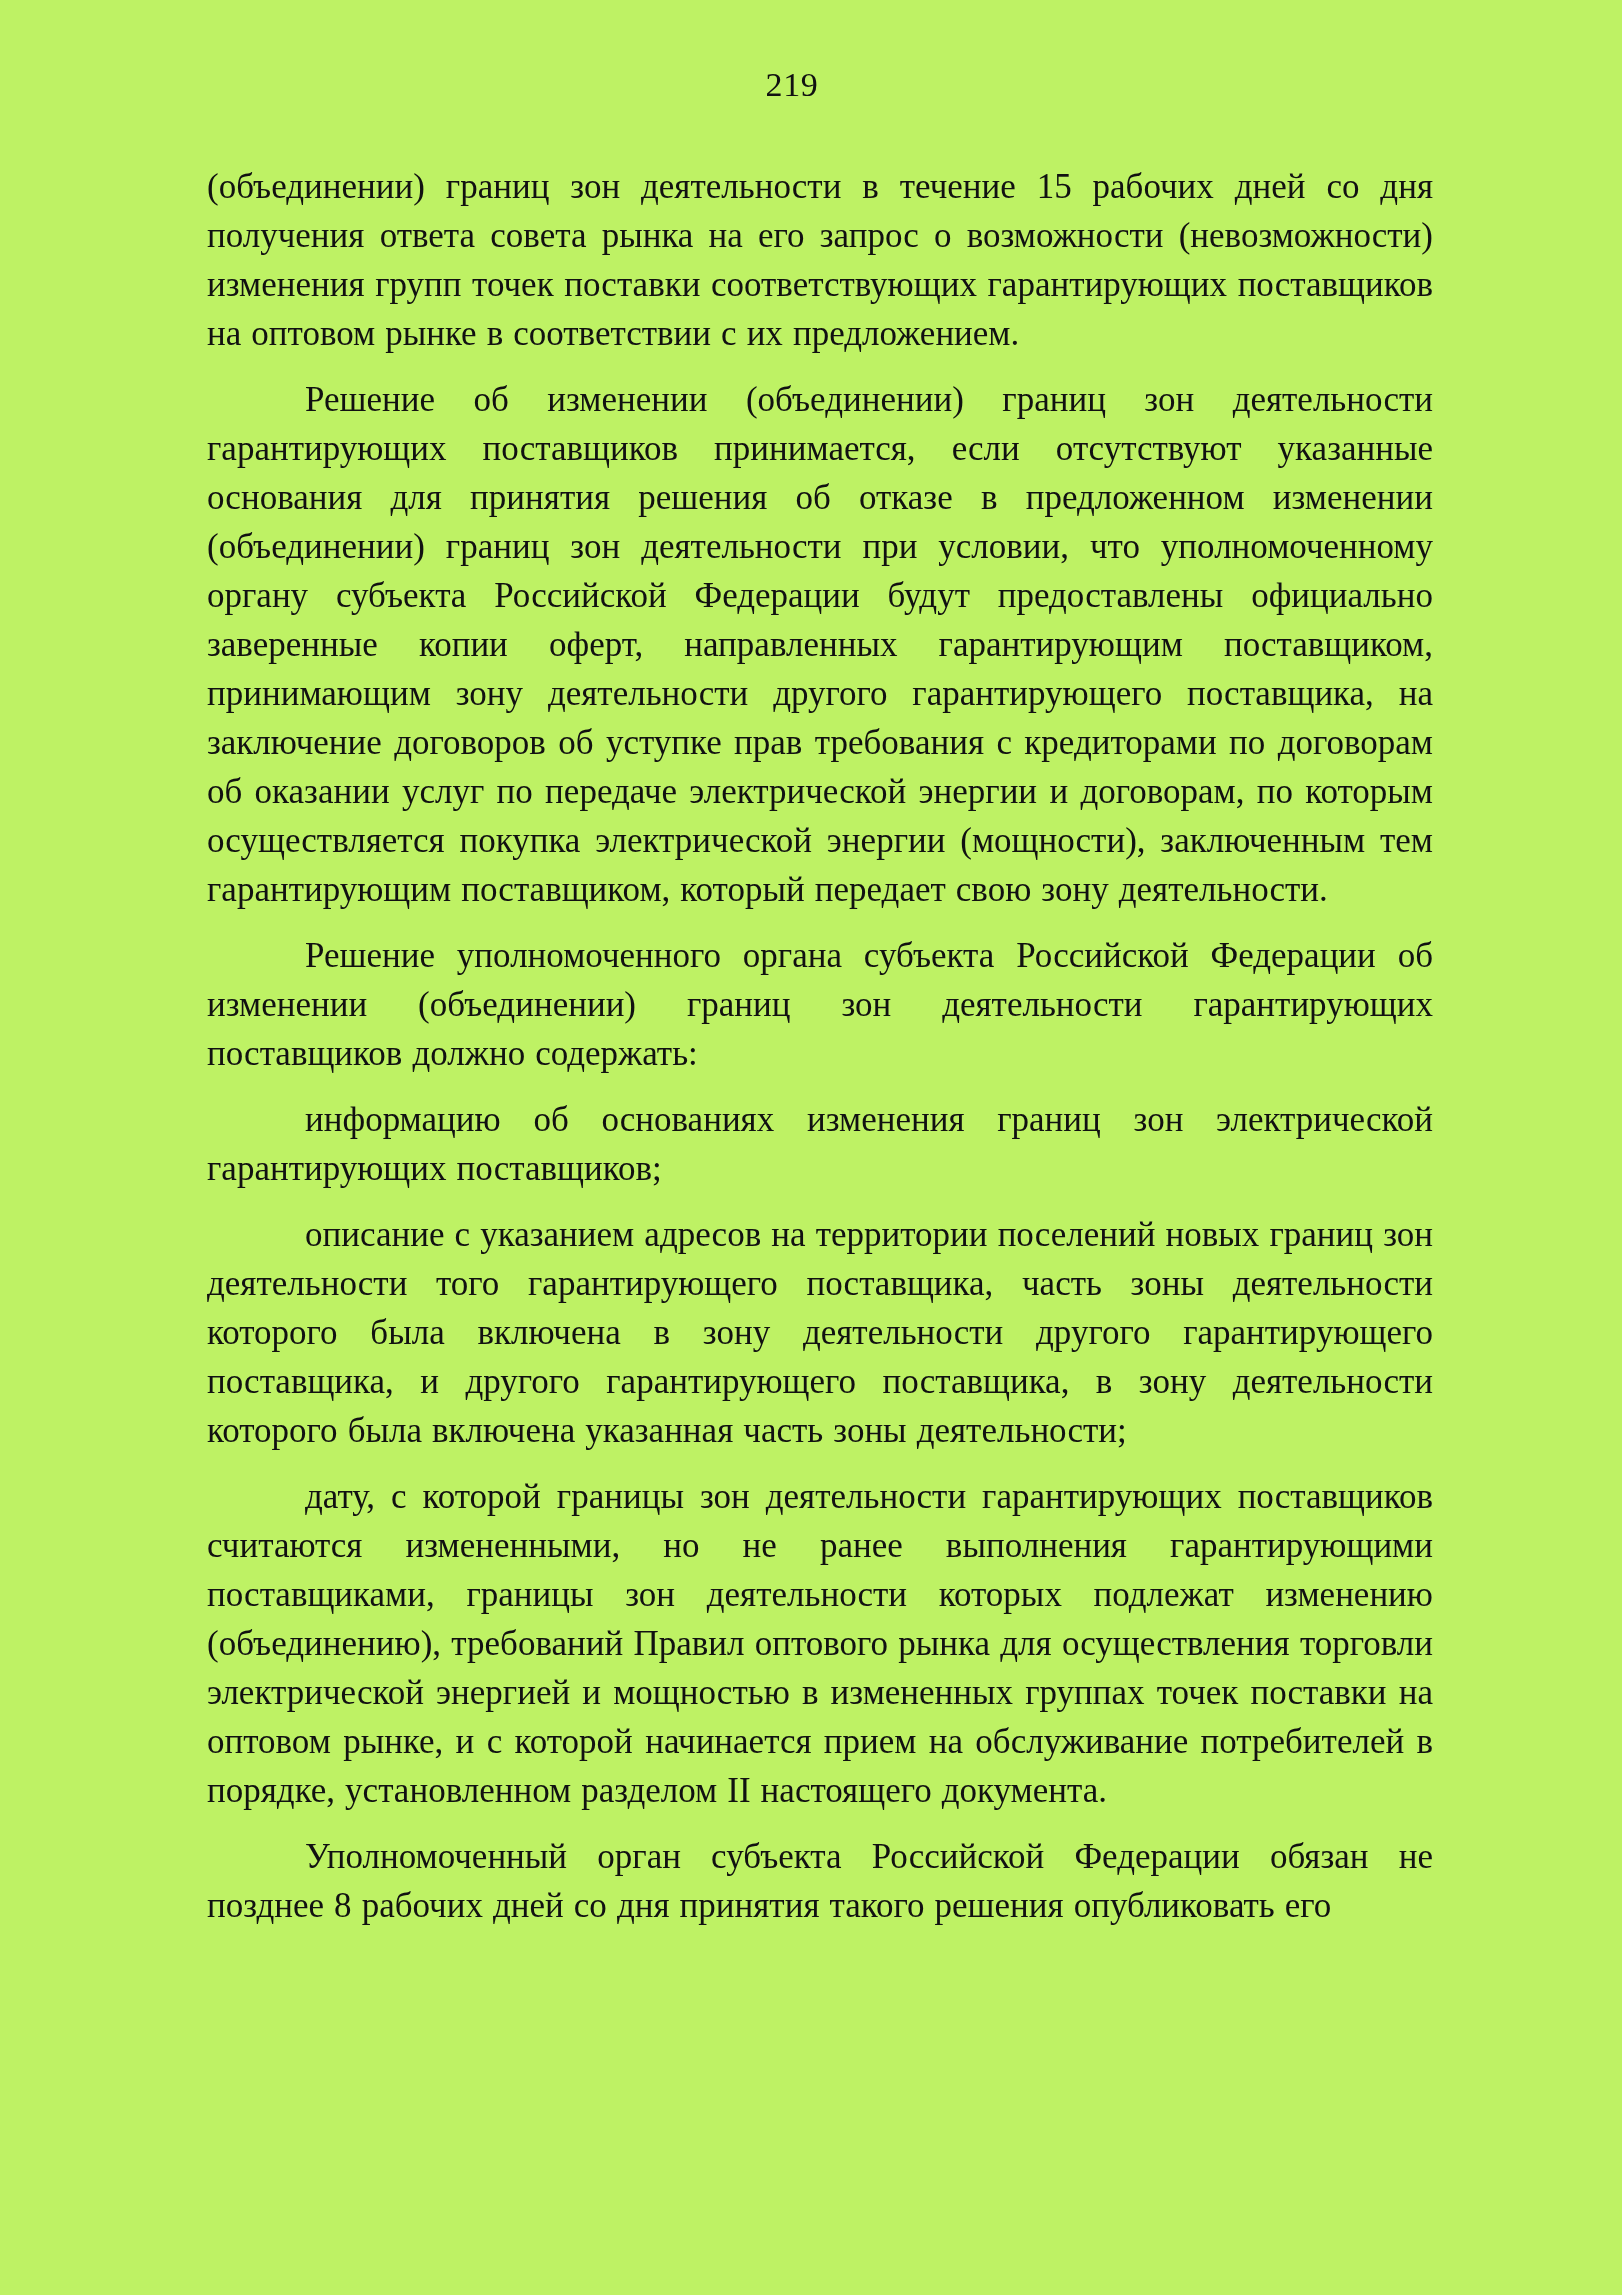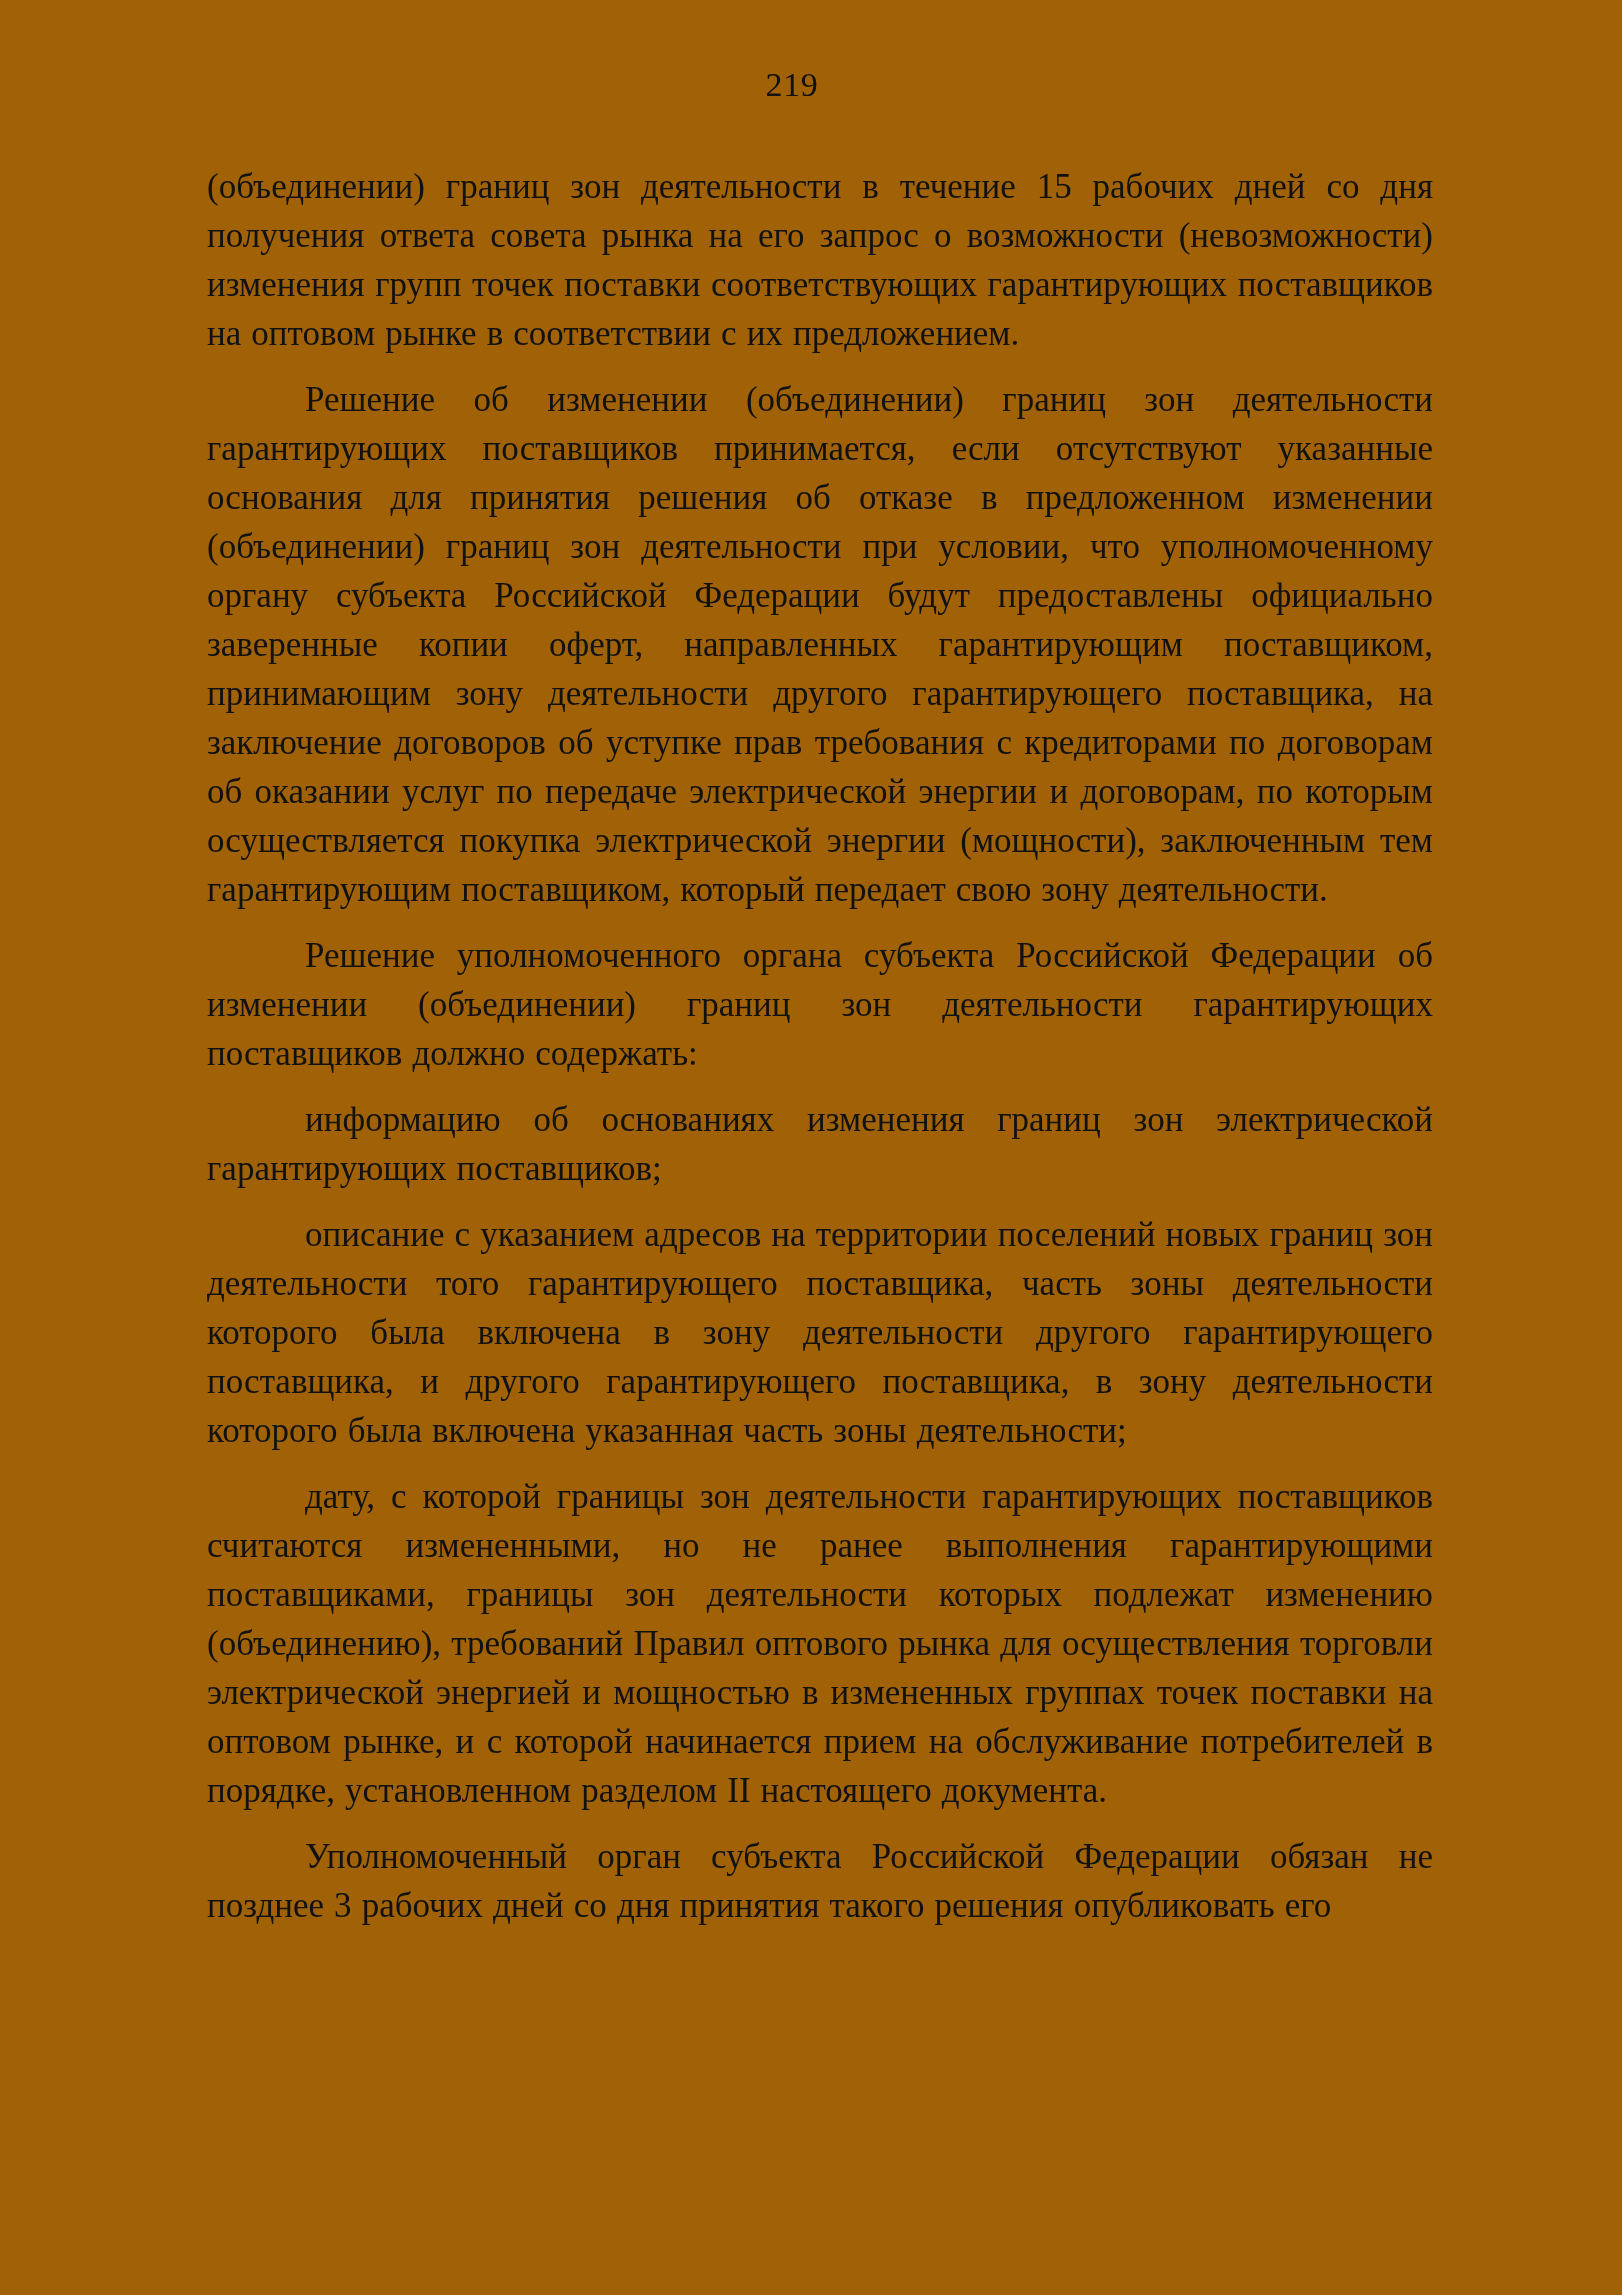--- a/index.html
+++ b/index.html
@@ -5,21 +5,21 @@
   html, body {
     margin: 0;
     padding: 0;
     background: #e8e8e8;
   }
   .page {
     position: relative;
     width: 1623px;
     height: 2295px;
     margin: 0 auto;
-    background: #a16207;
+    background: #bef264;
     font-family: "Liberation Serif", "DejaVu Serif", serif;
     color: #111111;
     overflow: hidden;
   }
   .page-number {
     position: absolute;
     top: 65px;
     left: 0;
     right: 39px;
     text-align: center;
@@ -52,16 +52,16 @@
 <div class="page">
   <div class="page-number">219</div>
 
   <div class="content">
     <p class="para no-indent">(объединении) границ зон деятельности в течение 15 рабочих дней со дня получения ответа совета рынка на его запрос о возможности (невозможности) изменения групп точек поставки соответствующих гарантирующих поставщиков на оптовом рынке в соответствии с их предложением.</p>
     <p class="para">Решение об изменении (объединении) границ зон деятельности гарантирующих поставщиков принимается, если отсутствуют указанные основания для принятия решения об отказе в предложенном изменении (объединении) границ зон деятельности при условии, что уполномоченному органу субъекта Российской Федерации будут предоставлены официально заверенные копии оферт, направленных гарантирующим поставщиком, принимающим зону деятельности другого гарантирующего поставщика, на заключение договоров об уступке прав требования с кредиторами по договорам об оказании услуг по передаче электрической энергии и договорам, по которым осуществляется покупка электрической энергии (мощности), заключенным тем гарантирующим поставщиком, который передает свою зону деятельности.</p>
     <p class="para">Решение уполномоченного органа субъекта Российской Федерации об изменении (объединении) границ зон деятельности гарантирующих поставщиков должно содержать:</p>
     <p class="para">информацию об основаниях изменения границ зон электрической гарантирующих поставщиков;</p>
     <p class="para">описание с указанием адресов на территории поселений новых границ зон деятельности того гарантирующего поставщика, часть зоны деятельности которого была включена в зону деятельности другого гарантирующего поставщика, и другого гарантирующего поставщика, в зону деятельности которого была включена указанная часть зоны деятельности;</p>
     <p class="para">дату, с которой границы зон деятельности гарантирующих поставщиков считаются измененными, но не ранее выполнения гарантирующими поставщиками, границы зон деятельности которых подлежат изменению (объединению), требований Правил оптового рынка для осуществления торговли электрической энергией и мощностью в измененных группах точек поставки на оптовом рынке, и с которой начинается прием на обслуживание потребителей в порядке, установленном разделом II настоящего документа.</p>
-    <p class="para">Уполномоченный орган субъекта Российской Федерации обязан не позднее 3 рабочих дней со дня принятия такого решения опубликовать его</p>
+    <p class="para">Уполномоченный орган субъекта Российской Федерации обязан не позднее 8 рабочих дней со дня принятия такого решения опубликовать его</p>
   </div>
 </div>
 
 
 </body></html>

